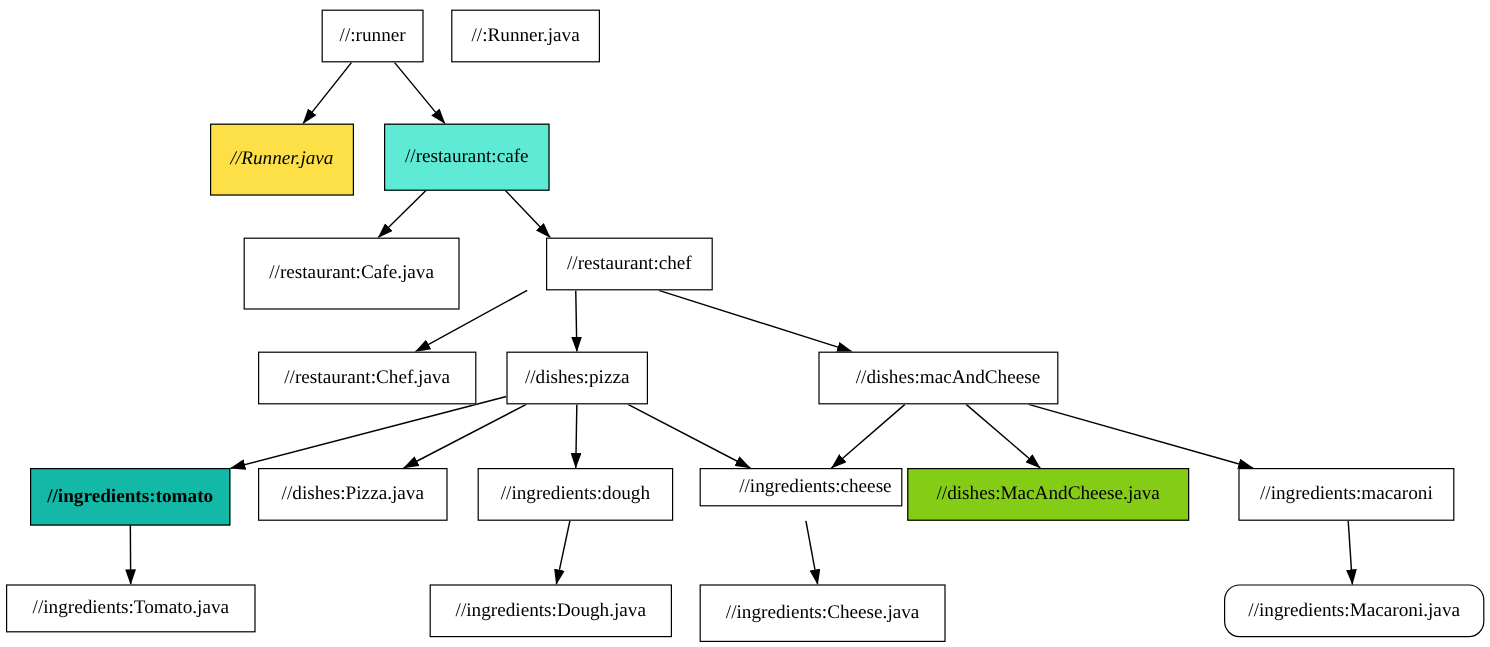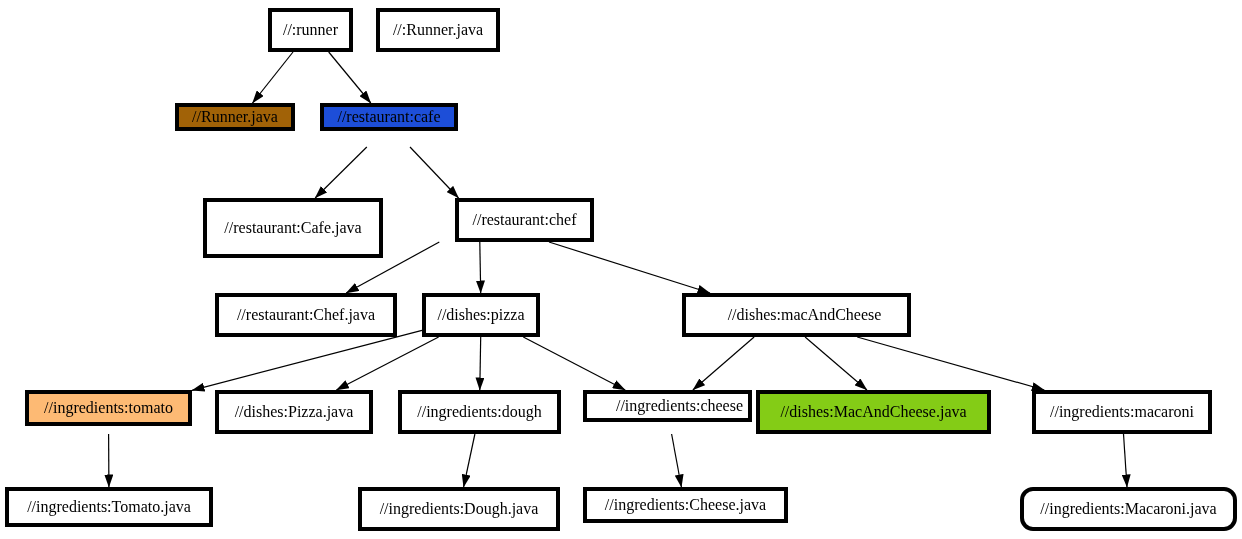--- a/index.html
+++ b/index.html
@@ -17,21 +17,21 @@
   }
   #edges {
     position: absolute;
     left: 0;
     top: 0;
     pointer-events: none;
   }
   .node {
     position: absolute;
     box-sizing: border-box;
-    border: 4px solid #c2410c;
+    border: 1px solid #c2410c;
     background: #ffffff;
     display: flex;
     align-items: center;
     justify-content: center;
     white-space: nowrap;
     font-size: 16px;
     color: #000000;
   }
 </style>
 </head>
@@ -59,31 +59,31 @@
       <line x1="805.1" y1="337.0" x2="866.9" y2="390.0" stroke="#000000" stroke-width="1.2" marker-end="url(#arrowhead)"></line>
       <line x1="857.2" y1="337.0" x2="1044.3" y2="390.0" stroke="#000000" stroke-width="1.2" marker-end="url(#arrowhead)"></line>
       <line x1="108.6" y1="434.0" x2="108.9" y2="487.0" stroke="#000000" stroke-width="1.2" marker-end="url(#arrowhead)"></line>
       <line x1="474.9" y1="434.0" x2="463.6" y2="487.0" stroke="#000000" stroke-width="1.2" marker-end="url(#arrowhead)"></line>
       <line x1="671.6" y1="434.0" x2="681.4" y2="487.0" stroke="#000000" stroke-width="1.2" marker-end="url(#arrowhead)"></line>
       <line x1="1123.5" y1="434.0" x2="1127.0" y2="487.0" stroke="#000000" stroke-width="1.2" marker-end="url(#arrowhead)"></line>
     </svg>
   <div id="nodes">
       <div class="node" style="left: 268px; top: 8px; width: 85px; height: 44px; background: rgb(255, 255, 255); border-color: rgb(0, 0, 0);">//:runner</div>
       <div class="node" style="left: 376px; top: 8px; width: 124px; height: 44px; background: rgb(255, 255, 255); border-color: rgb(0, 0, 0);">//:Runner.java</div>
-      <div class="node" style="left: 175px; top: 103px; width: 120px; height: 28px; background: #a16207; border-color: rgb(0, 0, 0);">//Runner.java</div>
-      <div class="node" style="left: 320px; top: 103px; width: 138px; height: 28px; background: #1d4ed8; border-color: rgb(0, 0, 0);">//restaurant:cafe</div>
+      <div class="node" style="left: 175px; top: 103px; width: 120px; height: 60px; background: #fde047; border-color: rgb(0, 0, 0); font-style: italic;">//Runner.java</div>
+      <div class="node" style="left: 320px; top: 103px; width: 138px; height: 56px; background: #5eead4; border-color: rgb(0, 0, 0);">//restaurant:cafe</div>
       <div class="node" style="left: 203px; top: 198px; width: 180px; height: 60px; background: rgb(255, 255, 255); border-color: rgb(0, 0, 0);">//restaurant:Cafe.java</div>
       <div class="node" style="left: 410px; top: 198px; width: 139px; height: 44px; background: rgb(255, 255, 255); border-color: rgb(0, 0, 0); margin-left: 45px;">//restaurant:chef</div>
       <div class="node" style="left: 215px; top: 293px; width: 182px; height: 44px; background: rgb(255, 255, 255); border-color: rgb(0, 0, 0);">//restaurant:Chef.java</div>
       <div class="node" style="left: 422px; top: 293px; width: 118px; height: 44px; background: rgb(255, 255, 255); border-color: rgb(0, 0, 0);">//dishes:pizza</div>
-      <div class="node" style="left: 682px; top: 293px; width: 229px; height: 44px; background: rgb(255, 255, 255); border-color: rgb(0, 0, 0); padding-left: 16px;">//dishes:macAndCheese</div>
-      <div class="node" style="left: 25px; top: 390px; width: 167px; height: 36px; background: #fdba74; border-color: rgb(0, 0, 0);">//ingredients:tomato</div>
+      <div class="node" style="left: 682px; top: 293px; width: 200px; height: 44px; background: rgb(255, 255, 255); border-color: rgb(0, 0, 0); padding-left: 16px;">//dishes:macAndCheese</div>
+      <div class="node" style="left: 25px; top: 390px; width: 167px; height: 48px; background: #14b8a6; border-color: rgb(0, 0, 0); font-weight: bold;">//ingredients:tomato</div>
       <div class="node" style="left: 215px; top: 390px; width: 158px; height: 44px; background: rgb(255, 255, 255); border-color: rgb(0, 0, 0);">//dishes:Pizza.java</div>
       <div class="node" style="left: 398px; top: 390px; width: 163px; height: 44px; background: rgb(255, 255, 255); border-color: rgb(0, 0, 0);">//ingredients:dough</div>
       <div class="node" style="left: 583px; top: 390px; width: 169px; height: 32px; background: rgb(255, 255, 255); border-color: rgb(0, 0, 0); padding-left: 24px;">//ingredients:cheese</div>
       <div class="node" style="left: 756px; top: 390px; width: 235px; height: 44px; background: #84cc16; border-color: rgb(0, 0, 0);">//dishes:MacAndCheese.java</div>
       <div class="node" style="left: 1032px; top: 390px; width: 180px; height: 44px; background: rgb(255, 255, 255); border-color: rgb(0, 0, 0);">//ingredients:macaroni</div>
       <div class="node" style="left: 5px; top: 487px; width: 208px; height: 40px; background: rgb(255, 255, 255); border-color: rgb(0, 0, 0);">//ingredients:Tomato.java</div>
       <div class="node" style="left: 358px; top: 487px; width: 202px; height: 44px; background: rgb(255, 255, 255); border-color: rgb(0, 0, 0);">//ingredients:Dough.java</div>
-      <div class="node" style="left: 583px; top: 487px; width: 205px; height: 36px; background: rgb(255, 255, 255); border-color: rgb(0, 0, 0);">//ingredients:Cheese.java</div>
+      <div class="node" style="left: 583px; top: 487px; width: 205px; height: 48px; background: rgb(255, 255, 255); border-color: rgb(0, 0, 0);">//ingredients:Cheese.java</div>
       <div class="node" style="left: 1020px; top: 487px; width: 217px; height: 44px; background: rgb(255, 255, 255); border-color: rgb(0, 0, 0); border-radius: 13px;">//ingredients:Macaroni.java</div>
     </div>
 </div>
 
 </body></html>

